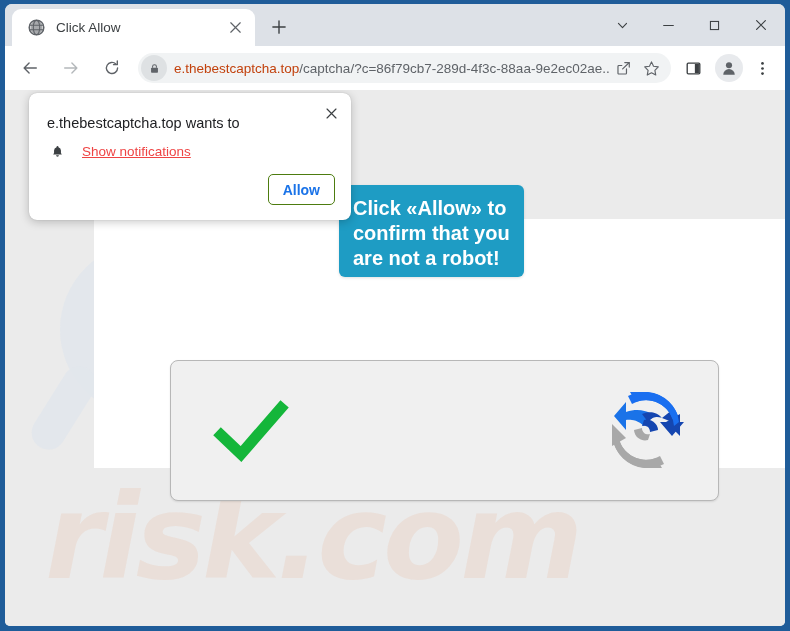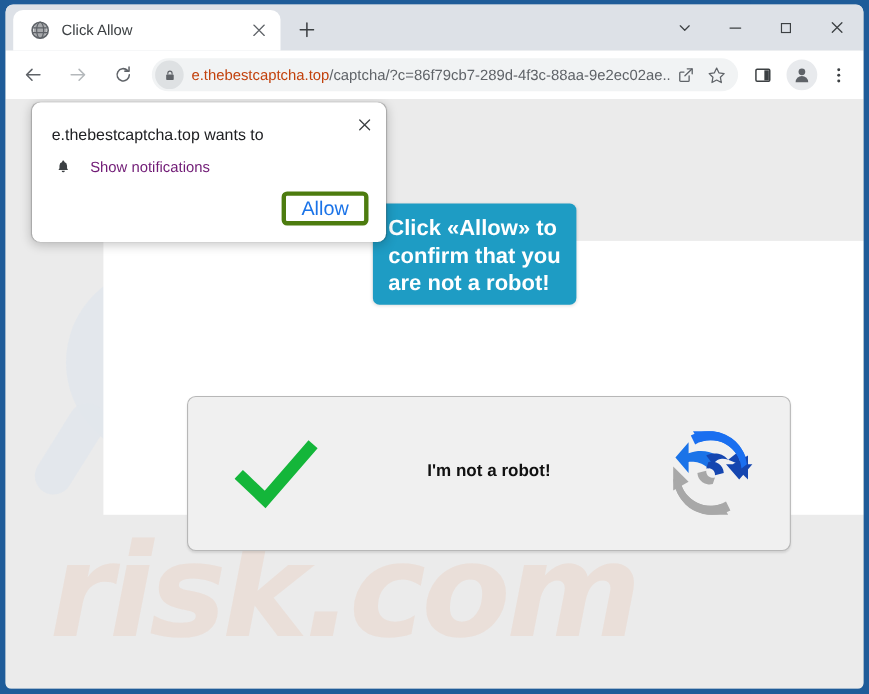--- a/index.html
+++ b/index.html
@@ -444,21 +444,20 @@
 
       <div id="wm-risk">risk.com</div>
 
       <div id="captcha-card">
         <span id="check-icon">
           <svg viewBox="0 0 76 76" width="76" height="76">
             <path d="M8 41 L28 60 L68 14" fill="none" stroke="#14b63a" stroke-width="11" stroke-linecap="square" stroke-linejoin="miter"></path>
           </svg>
         </span>
 
-        <div id="captcha-text">I'm not a robot!</div>
 
         <span id="refresh-icon">
           <svg viewBox="0 0 88 88" width="88" height="88">
 
             <path d="M20 18 L20 8 L8 22 L20 36 L20 26
                      C20 26 30 24 38 32 L48 22
                      C48 22 38 12 20 18 Z" fill="#1a73e8" transform="translate(4,8)"></path>
 
             <path d="M44 26 C44 26 56 20 64 30 L74 22 L74 34 L86 34
                      L74 48 L62 34 L74 34 L64 30
@@ -495,25 +494,25 @@
         <div style="position:absolute; left:18px; top:22px; right:44px;
                     font-size:14.5px; color:#202124; white-space:nowrap;">e.thebestcaptcha.top wants to</div>
 
         <div style="position:absolute; left:18px; top:48px; display:flex; align-items:center;">
           <span style="width:20px; height:20px; display:flex; align-items:center; justify-content:center; margin-right:15px;">
             <svg viewBox="0 0 20 20" width="15" height="15">
               <path d="M10 2.6 a1.3 1.3 0 0 1 1.3 1.3 v.5 a4.6 4.6 0 0 1 3.3 4.4 v3.2 l1.2 2.1 H4.2 l1.2 -2.1 V8.8 a4.6 4.6 0 0 1 3.3 -4.4 v-.5 A1.3 1.3 0 0 1 10 2.6 Z" fill="#3c4043"></path>
               <path d="M8.1 15 a1.9 1.9 0 0 0 3.8 0 Z" fill="#3c4043"></path>
             </svg>
           </span>
-          <span style="font-size:13.5px; color:#701a75;">Show notifications</span>
+          <span style="font-size:13.5px; color:#ef4444;text-decoration:underline;">Show notifications</span>
         </div>
 
         <div style="position:absolute; right:16px; bottom:15px; display:flex; gap:11px;">
-          <div style="min-width:66px; height:31px; border:4px solid #4d7c0f; border-radius:5px;
+          <div style="min-width:66px; height:31px; border:1px solid #4d7c0f; border-radius:5px;
                       display:flex; align-items:center; justify-content:center;
-                      font-size:18px; color:#1a73e8; padding:0 14px; background:#fff;">Allow</div>
+                      font-size:14px; color:#1a73e8; padding:0 14px; background:#fff;font-weight:bold;">Allow</div>
         </div>
       </div>
 
     </div>
   </div>
 </div>
 
 </body></html>

